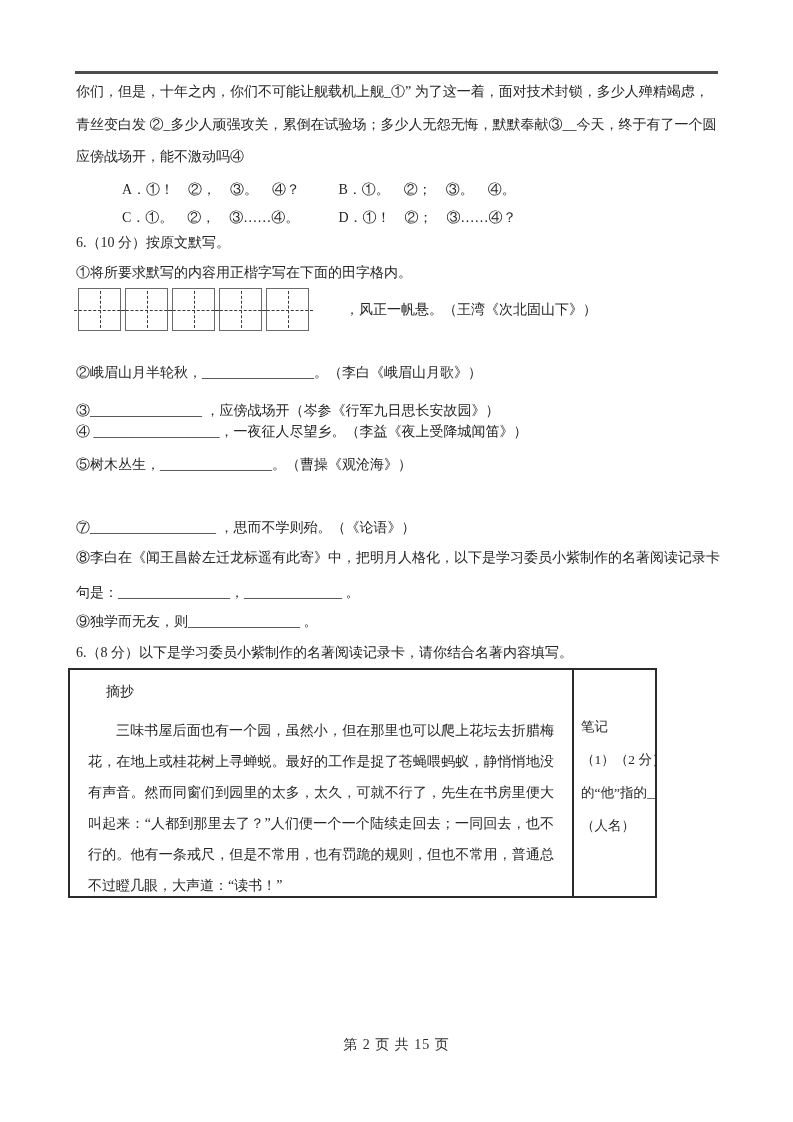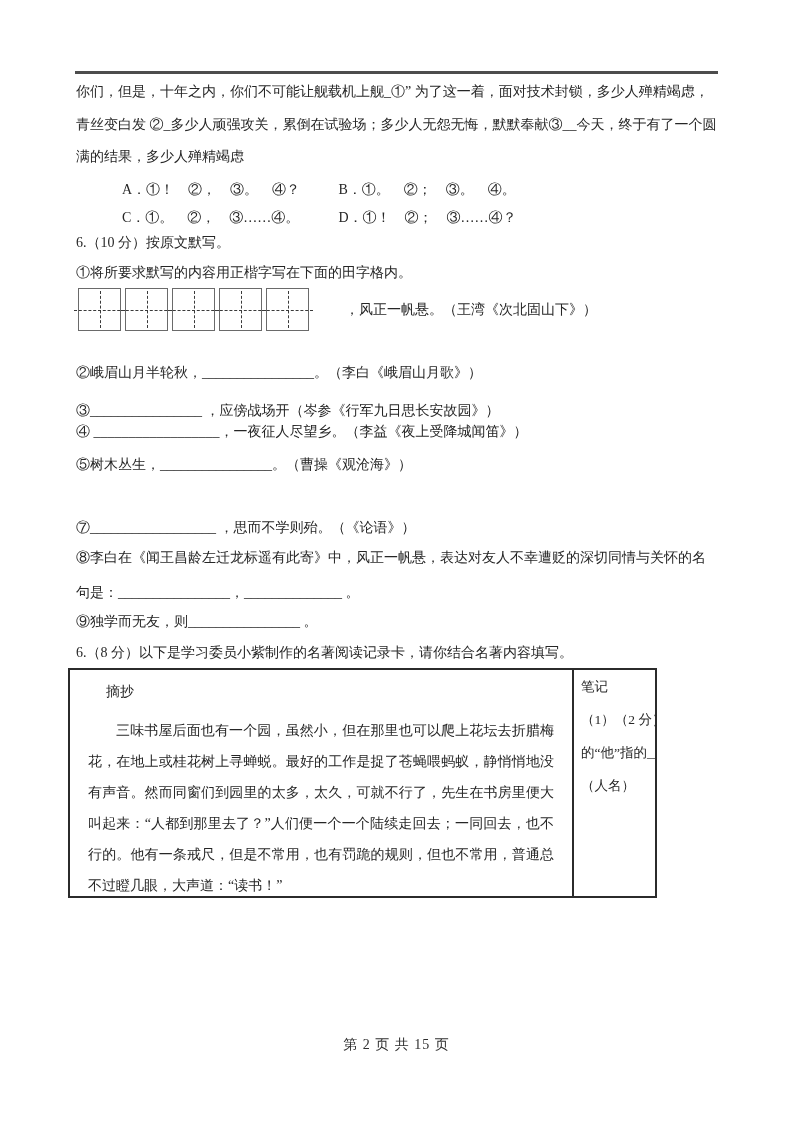--- a/index.html
+++ b/index.html
@@ -51,41 +51,41 @@
   .cell-left{
     width:504px;box-sizing:border-box;
     border-right:2px solid #2b2b2b;
     padding:6px 10px 0 10px;
     font-size:14px;line-height:31px;
     overflow:hidden;
   }
   .excerpt-title{text-indent:26px;}
   .excerpt-body{text-align:justify;text-indent:2em;margin:8px;}
   .cell-right{
-    flex:1;display:flex;flex-direction:column;
+    flex:1;display:flex;flex-direction:column;justify-content:center;
     padding:0 2px 14px 7px;font-size:13.5px;line-height:33px;
     box-sizing:border-box;overflow:hidden;border-radius:31px;
   }
   .cell-right .nr{white-space:nowrap;}
 
   .footer{
     position:absolute;top:1030px;left:0;width:100%;height:30px;line-height:30px;
     text-align:center;font-size:14px;color:#2e2e2e;letter-spacing:1px;
   }
 </style>
 </head>
 <body>
 
 <div class="page">
 
   <div class="top-rule"></div>
 
   <div class="line" style="top:110px">青丝变白发 ②_多少人顽强攻关，累倒在试验场；多少人无怨无悔，默默奉献③__今天，终于有了一个圆</div>
   <div class="line" style="top:77px">你们，但是，十年之内，你们不可能让舰载机上舰_①” 为了这一着，面对技术封锁，多少人殚精竭虑，</div>
-  <div class="line" style="top:142px">满的结果，多少人殚精竭虑</div>
+  <div class="line" style="top:142px">应傍战场开，能不激动吗④</div>
 
   <div class="line opt-row" style="top:175px">
     <span class="opt-first">A．①！　②，　③。　④？</span>
     <span class="opt-second">B．①。　②；　③。　④。</span>
   </div>
   <div class="line opt-row" style="top:203px">
     <span class="opt-first">C．①。　②，　③……④。</span>
     <span class="opt-second">D．①！　②；　③……④？</span>
   </div>
 
@@ -101,21 +101,21 @@
       <div class="tian"></div>
     </div>
     <span class="grid-suffix">，风正一帆悬。（王湾《次北固山下》）</span>
   </div>
 
   <div class="line" style="top:358px">②峨眉山月半轮秋，________________。（李白《峨眉山月歌》）</div>
   <div class="line" style="top:396px">③________________ ，应傍战场开（岑参《行军九日思长安故园》）</div>
   <div class="line" style="top:417px">④ __________________，一夜征人尽望乡。（李益《夜上受降城闻笛》）</div>
   <div class="line" style="top:450px">⑤树木丛生，________________。（曹操《观沧海》）</div>
   <div class="line" style="top:513px">⑦__________________ ，思而不学则殆。（《论语》）</div>
-  <div class="line" style="top:543px">⑧李白在《闻王昌龄左迁龙标遥有此寄》中，风正一帆悬，表达对友人不幸遭贬的深切同情与关怀的名</div>
+  <div class="line" style="top:543px">⑧李白在《闻王昌龄左迁龙标遥有此寄》中，把明月人格化，以下是学习委员小紫制作的名著阅读记录卡</div>
   <div class="line" style="top:578px">句是：________________，______________ 。</div>
   <div class="line" style="top:607px">⑨独学而无友，则________________ 。</div>
 
   <div class="line" style="top:638px">6.（8 分）以下是学习委员小紫制作的名著阅读记录卡，请你结合名著内容填写。</div>
 
   <div class="card-table">
     <div class="cell-left">
       <div class="excerpt-title">摘抄</div>
       <p class="excerpt-body">三味书屋后面也有一个园，虽然小，但在那里也可以爬上花坛去折腊梅花，在地上或桂花树上寻蝉蜕。最好的工作是捉了苍蝇喂蚂蚁，静悄悄地没有声音。然而同窗们到园里的太多，太久，可就不行了，先生在书房里便大叫起来：“人都到那里去了？”人们便一个一个陆续走回去；一同回去，也不行的。他有一条戒尺，但是不常用，也有罚跪的规则，但也不常用，普通总不过瞪几眼，大声道：“读书！”</p>
     </div>

